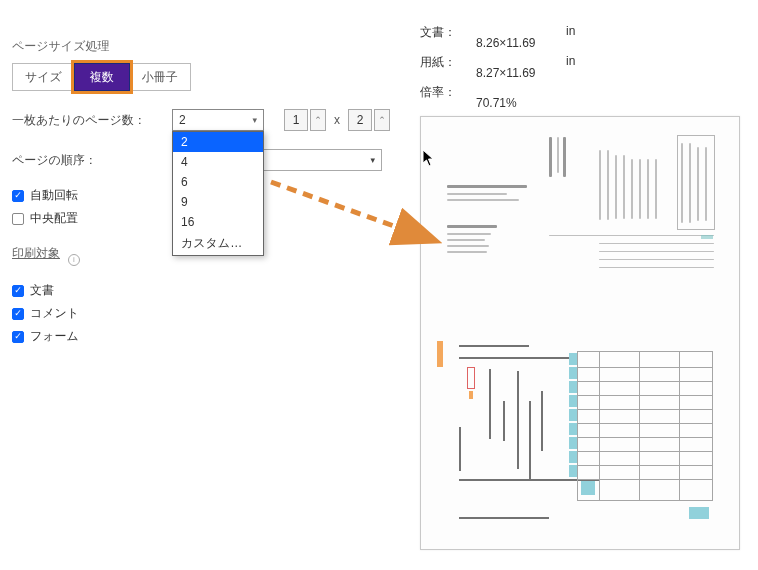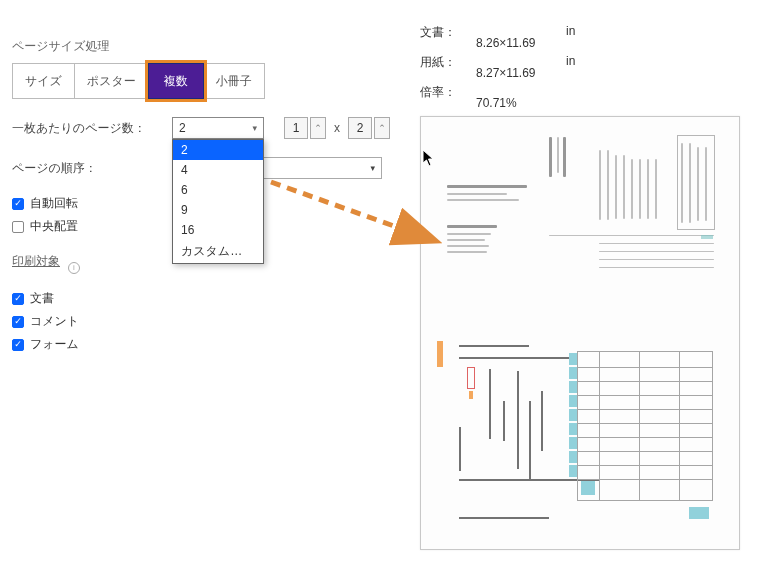--- a/index.html
+++ b/index.html
@@ -24,21 +24,21 @@
     color: #666;
     margin-bottom: 8px;
   }
   .tabs {
     display: flex;
     margin-bottom: 18px;
   }
   .tab {
     border: 1px solid #bbb;
     padding: 4px 12px;
-    height: 36px;
+    height: 28px;
     display: flex;
     align-items: center;
     justify-content: center;
     background: #fff;
     cursor: pointer;
     color: #555;
     font-size: 12px;
     margin-right: -1px;
     min-width: 56px;
   }
@@ -259,21 +259,20 @@
   }
 </style>
 </head>
 <body>
 
 <div class="left-panel">
   <div class="section-title">ページサイズ処理</div>
 
   <div class="tabs">
     <div class="tab">サイズ</div>
-    <div class="tab">ポスター</div>
     <div class="tab active">複数</div>
     <div class="tab">小冊子</div>
   </div>
 
   <div class="row">
     <div class="label">一枚あたりのページ数：</div>
     <div style="position:relative;">
       <div class="select" style="width:92px;">
         <span>2</span>
         <span class="chev">▾</span>

